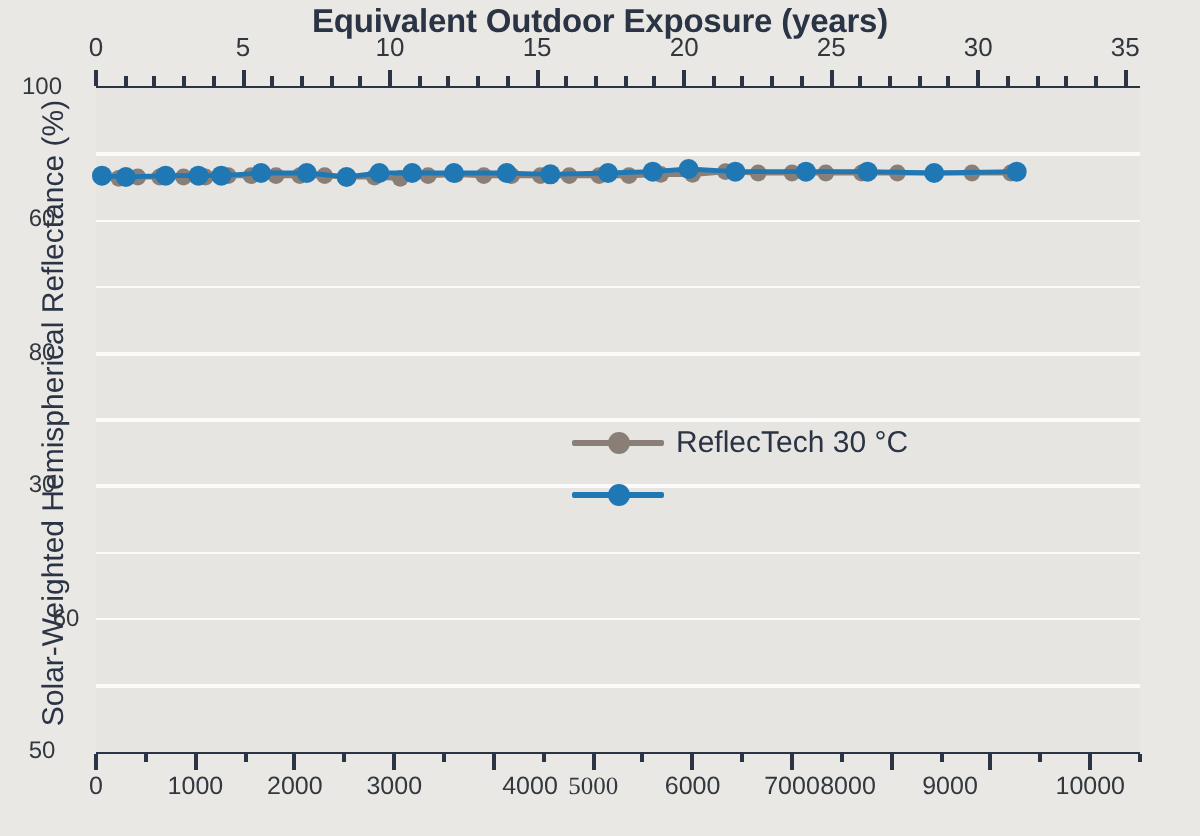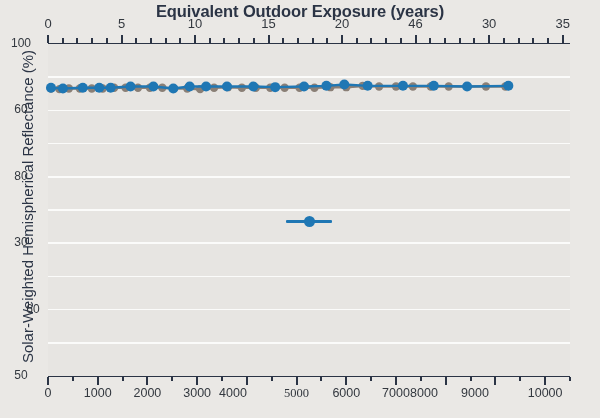--- a/index.html
+++ b/index.html
@@ -102,30 +102,30 @@
       <div class="ylab" style="left: 4px; top: 168.8px;">80</div>
       <div class="ylab" style="left: 4px; top: 102.4px;">60</div>
       <div class="ylab" style="left: 4px; top: 36px;">100</div>
     </div>
   <div id="xtop-labels">
       <div class="xtop-lab" style="left: 28px; top: 16px;">0</div>
       <div class="xtop-lab" style="left: 101.521px; top: 16px;">5</div>
       <div class="xtop-lab" style="left: 175.042px; top: 16px;">10</div>
       <div class="xtop-lab" style="left: 248.563px; top: 16px;">15</div>
       <div class="xtop-lab" style="left: 322.085px; top: 16px;">20</div>
-      <div class="xtop-lab" style="left: 395.606px; top: 16px;">46</div>
+      <div class="xtop-lab" style="left: 395.606px; top: 16px;">25</div>
       <div class="xtop-lab" style="left: 469.127px; top: 16px;">30</div>
       <div class="xtop-lab" style="left: 542.648px; top: 16px;">35</div>
     </div>
   <div id="xbot-labels">
       <div class="xbot-lab" style="left: 23px; top: 386px;">0</div>
       <div class="xbot-lab" style="left: 72.7143px; top: 386px;">1000</div>
       <div class="xbot-lab" style="left: 122.429px; top: 386px;">2000</div>
       <div class="xbot-lab" style="left: 172.143px; top: 386px;">3000</div>
-      <div class="xbot-lab" style="left: 208px; top: 386px;">4000</div>
+      <div class="xbot-lab" style="left: 240px; top: 386px;">4000</div>
       <div class="xbot-lab" style="left: 271.571px; top: 386px; font-family: Liberation Serif, serif;">5000</div>
       <div class="xbot-lab" style="left: 321.286px; top: 386px;">6000</div>
       <div class="xbot-lab" style="left: 371px; top: 386px;">7000</div>
       <div class="xbot-lab" style="left: 399px; top: 386px;">8000</div>
       <div class="xbot-lab" style="left: 450px; top: 386px;">9000</div>
       <div class="xbot-lab" style="left: 520.143px; top: 386px;">10000</div>
     </div>
 
   <div id="top-axis">
       <div class="axis-line" style="left: 48px; top: 43px; width: 522px; height: 2px;"></div>
@@ -264,19 +264,26 @@
           <circle cx="385.78" cy="41.83" r="5.0" fill="#1f77b4"></circle>
           <circle cx="419.09" cy="42.50" r="5.0" fill="#1f77b4"></circle>
           <circle cx="460.35" cy="41.83" r="5.0" fill="#1f77b4"></circle>
         </g>
       </svg>
   </div>
 
   <div class="legend" id="legend">
       <div class="legend-row">
         <span class="legend-swatch">
+          <span class="lline" style="background: rgb(138, 127, 118);"></span>
+          <span class="ldot" style="background: rgb(138, 127, 118);"></span>
+        </span>
+        <span class="legend-text">ReflecTech 30 °C</span>
+      </div>
+      <div class="legend-row">
+        <span class="legend-swatch">
           <span class="lline" style="background: rgb(31, 119, 180);"></span>
           <span class="ldot" style="background: rgb(31, 119, 180);"></span>
         </span>
       </div>
     </div>
 
 </div>
 
 </body></html>

